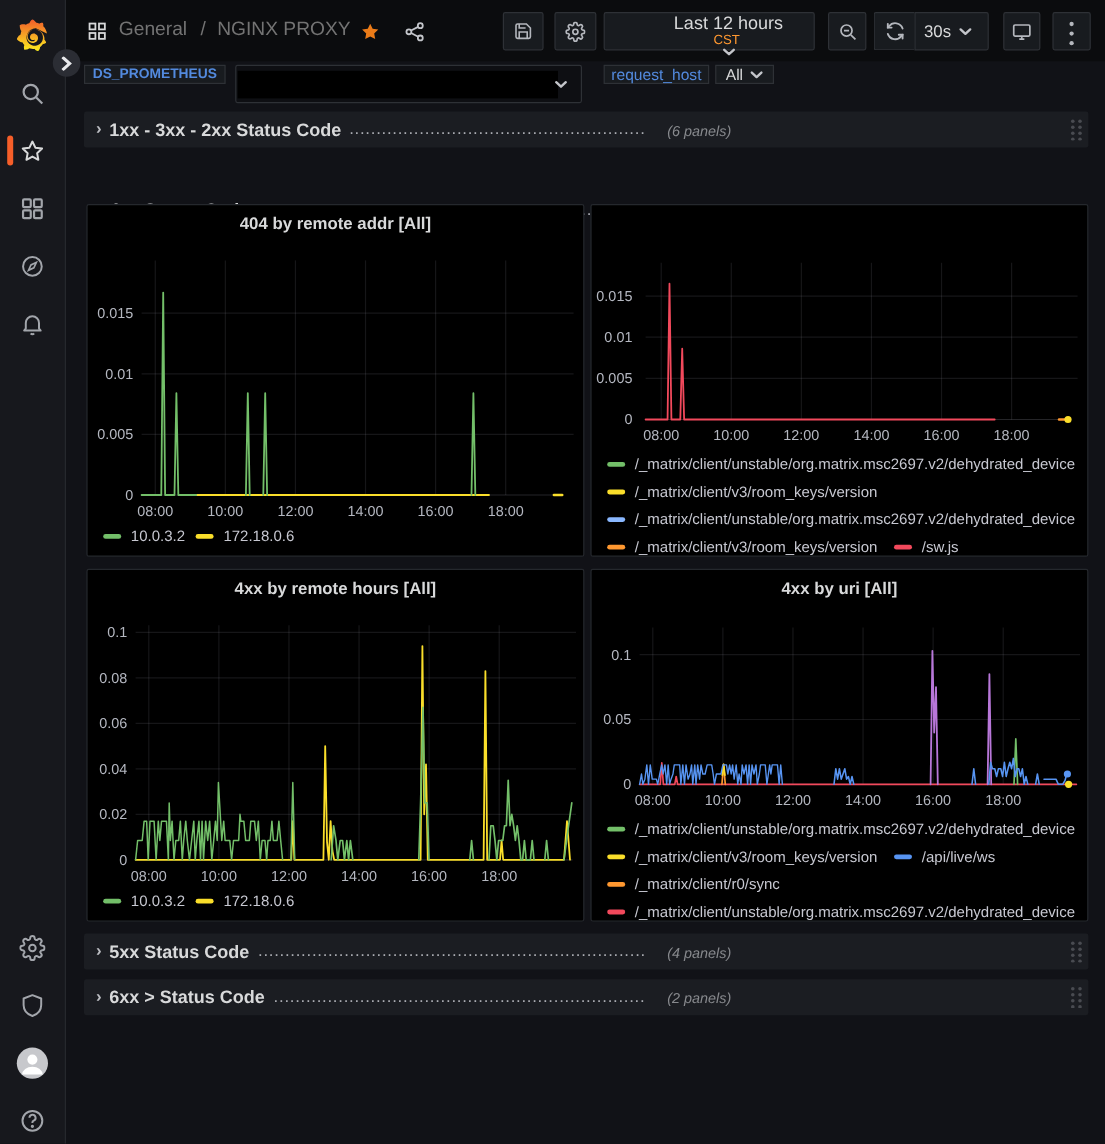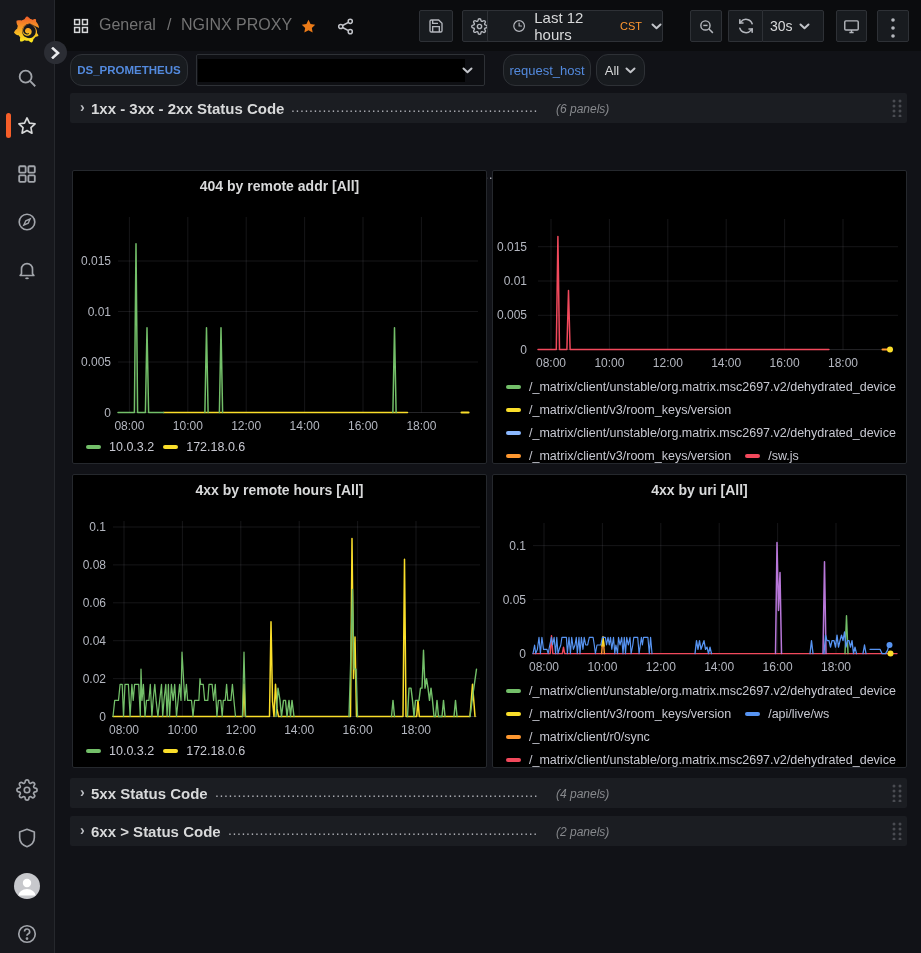--- a/index.html
+++ b/index.html
@@ -10,22 +10,22 @@
 .sideic { position:absolute; left:16px; }
 #expander { position:absolute; left:44px; top:41px; width:23px; height:23px; border-radius:50%;
   background:#2b2d34; z-index:60; display:flex; align-items:center; justify-content:center; }
 #orangebar { position:absolute; left:6px; top:113px; width:5px; height:25px; border-radius:3px; background:#f65e29; }
 #main { position:absolute; left:55px; top:0; width:866px; height:953px; }
 #topnav { position:absolute; left:0; top:0; width:866px; height:51px; background:#0b0c0e; }
 .crumb { position:absolute; top:16px; font-size:16px; color:#737373; white-space:nowrap; }
 .navbtn { position:absolute; top:10px; height:32px; background:#181b1f; border:1px solid #2e3136;
   border-radius:2px; display:flex; align-items:center; justify-content:center; }
 #submenu { position:absolute; left:0; top:51px; width:866px; height:41px; }
-.varlabel { position:absolute; top:3px; height:32px; background:#181b1f; border:1px solid #2e3136;
-  border-radius:12px; display:flex; align-items:center; padding:0 23px; font-size:12.5px; font-weight:bold; color:#538ade; }
+.varlabel { position:absolute; top:3px; height:16px; background:#181b1f; border:1px solid #2e3136;
+  border-radius:0; display:flex; align-items:center; padding:0 23px; font-size:12.5px; font-weight:bold; color:#538ade; }
 .varinput { position:absolute; top:3px; height:32px; background:#0e0f13; border:1px solid #2e3136; border-radius:2px; }
 #dash { position:absolute; left:0; top:92px; width:866px; height:861px; }
 .rowhdr { position:absolute; left:15px; width:837px; height:30px;
   font-size:15px; font-weight:bold; color:#d8d9da; white-space:nowrap; overflow:hidden; }
 .rowbg { background:#1b1d22; border-radius:2px; }
 .chev { position:absolute; left:10px; top:6px; color:#bcbec3; font-size:14px; font-weight:bold; }
 .rtitle { position:absolute; left:21px; top:7px; }
 .dots { position:absolute; top:6px; overflow:hidden; font-weight:normal; font-size:14px; letter-spacing:0.6px; color:#aaacb2; }
 .npanels { position:absolute; left:486px; top:9px; font-style:italic; font-weight:normal; color:#87898d; font-size:12px; }
 .drag { position:absolute; right:5px; top:6px; }
@@ -122,21 +122,21 @@
           <path d="M19 21H5a2 2 0 0 1-2-2V5a2 2 0 0 1 2-2h11l5 5v11a2 2 0 0 1-2 2z"></path>
           <path d="M17 21v-8H7v8M7 3v5h8"></path>
         </svg>
       </div>
     <div class="navbtn" style="left:407px;width:35px;">
         <svg width="17" height="17" viewBox="0 0 24 24" fill="none" stroke="#b4b7bd" stroke-width="2">
           <circle cx="12" cy="12" r="3"></circle>
           <path d="M19.4 15a1.7 1.7 0 0 0 .34 1.87l.06.06a2 2 0 1 1-2.83 2.83l-.06-.06a1.7 1.7 0 0 0-1.87-.34 1.7 1.7 0 0 0-1 1.55V21a2 2 0 1 1-4 0v-.09a1.7 1.7 0 0 0-1-1.55 1.7 1.7 0 0 0-1.87.34l-.06.06a2 2 0 1 1-2.83-2.83l.06-.06a1.7 1.7 0 0 0 .34-1.87 1.7 1.7 0 0 0-1.55-1H3a2 2 0 1 1 0-4h.09a1.7 1.7 0 0 0 1.55-1 1.7 1.7 0 0 0-.34-1.87l-.06-.06a2 2 0 1 1 2.83-2.83l.06.06a1.7 1.7 0 0 0 1.87.34h0a1.7 1.7 0 0 0 1-1.55V3a2 2 0 1 1 4 0v.09a1.7 1.7 0 0 0 1 1.55h0a1.7 1.7 0 0 0 1.87-.34l.06-.06a2 2 0 1 1 2.83 2.83l-.06.06a1.7 1.7 0 0 0-.34 1.87v0a1.7 1.7 0 0 0 1.55 1H21a2 2 0 1 1 0 4h-.09a1.7 1.7 0 0 0-1.55 1z"></path>
         </svg>
       </div>
-    <div class="navbtn" style="left:432px;width:176px;justify-content:flex-start;padding-left:24px;">
+    <div class="navbtn" style="left:448px;width:176px;justify-content:flex-start;padding-left:24px;flex-direction:column;">
         <svg width="16" height="16" viewBox="0 0 24 24" fill="none" stroke="#b4b7bd" stroke-width="2">
           <circle cx="12" cy="12" r="9"></circle>
           <path d="M12 7v5h4" stroke-linecap="round"></path>
         </svg>
         <span style="margin-left:8px;font-size:15px;">Last 12 hours</span>
         <span style="margin-left:5px;font-size:11px;font-weight:normal;color:#ff9830;">CST</span>
         <span style="margin-left:9px;display:flex;">
           <svg width="11" height="7" viewBox="0 0 11 7" fill="none" stroke="#c3c5ca" stroke-width="2" stroke-linecap="round" stroke-linejoin="round">
             <polyline points="1.5,1.5 5.5,5.2 9.5,1.5"></polyline>
           </svg>

